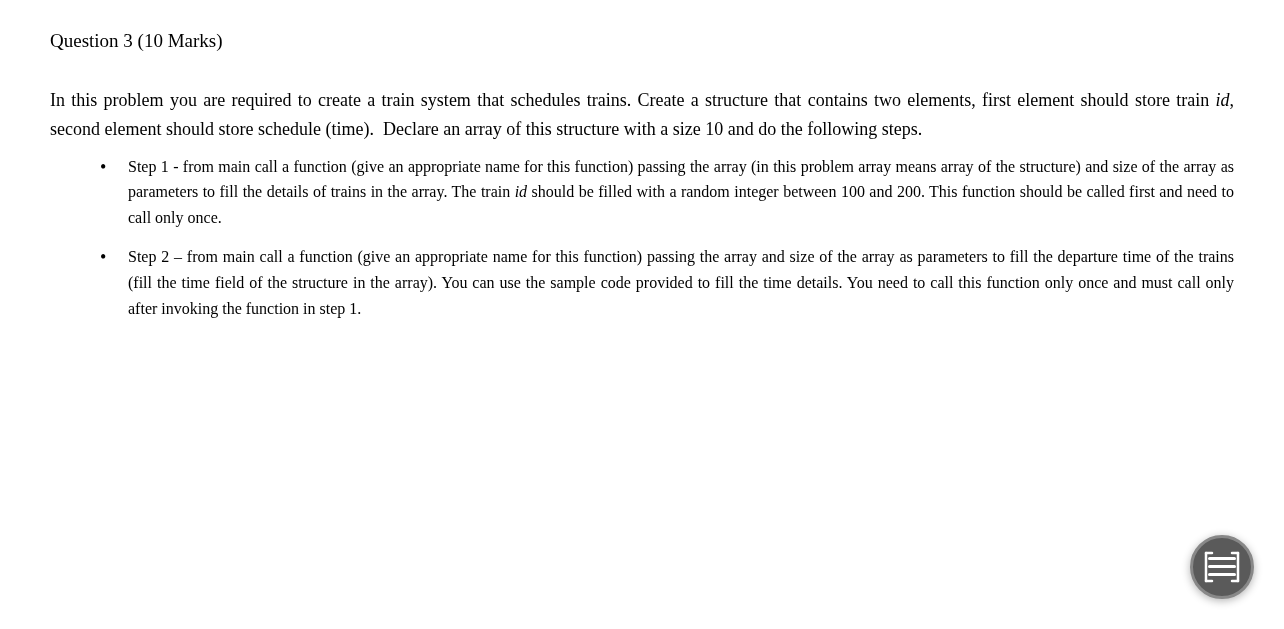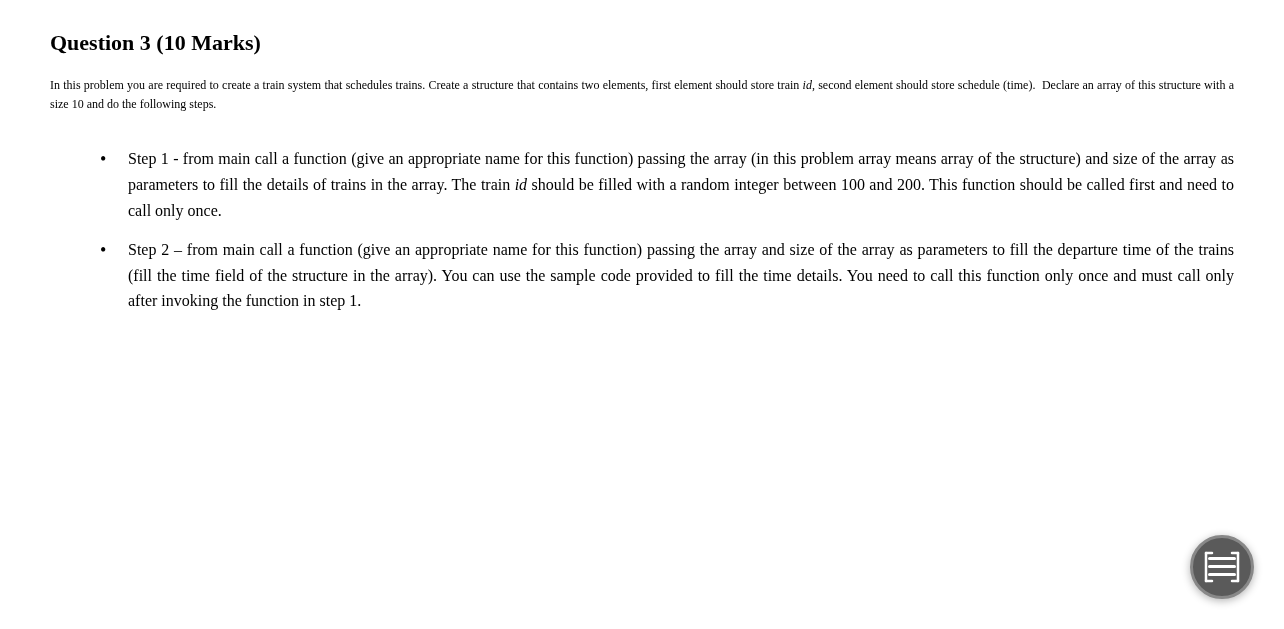--- a/index.html
+++ b/index.html
@@ -13,30 +13,30 @@
       font-family: "Times New Roman", Times, serif;
       font-size: 16px;
       color: #000000;
       width: 1284px;
       min-height: 629px;
       padding: 30px 50px 30px 50px;
       position: relative;
     }
 
     .question-title {
-      font-weight: bold;
-      font-size: 22px;
-      margin-bottom: 20px;
+      font-weight: normal;
+      font-size: 19px;
+      margin-bottom: 34px;
     }
 
     .intro-paragraph {
       text-align: justify;
       line-height: 1.6;
-      margin-bottom: 32px;
-      font-size: 12px;
+      margin-bottom: 10px;
+      font-size: 18px;
     }
 
     .intro-paragraph em {
       font-style: italic;
     }
 
     .steps-list {
       list-style: none;
       padding-left: 40px;
       margin-left: 10px;

